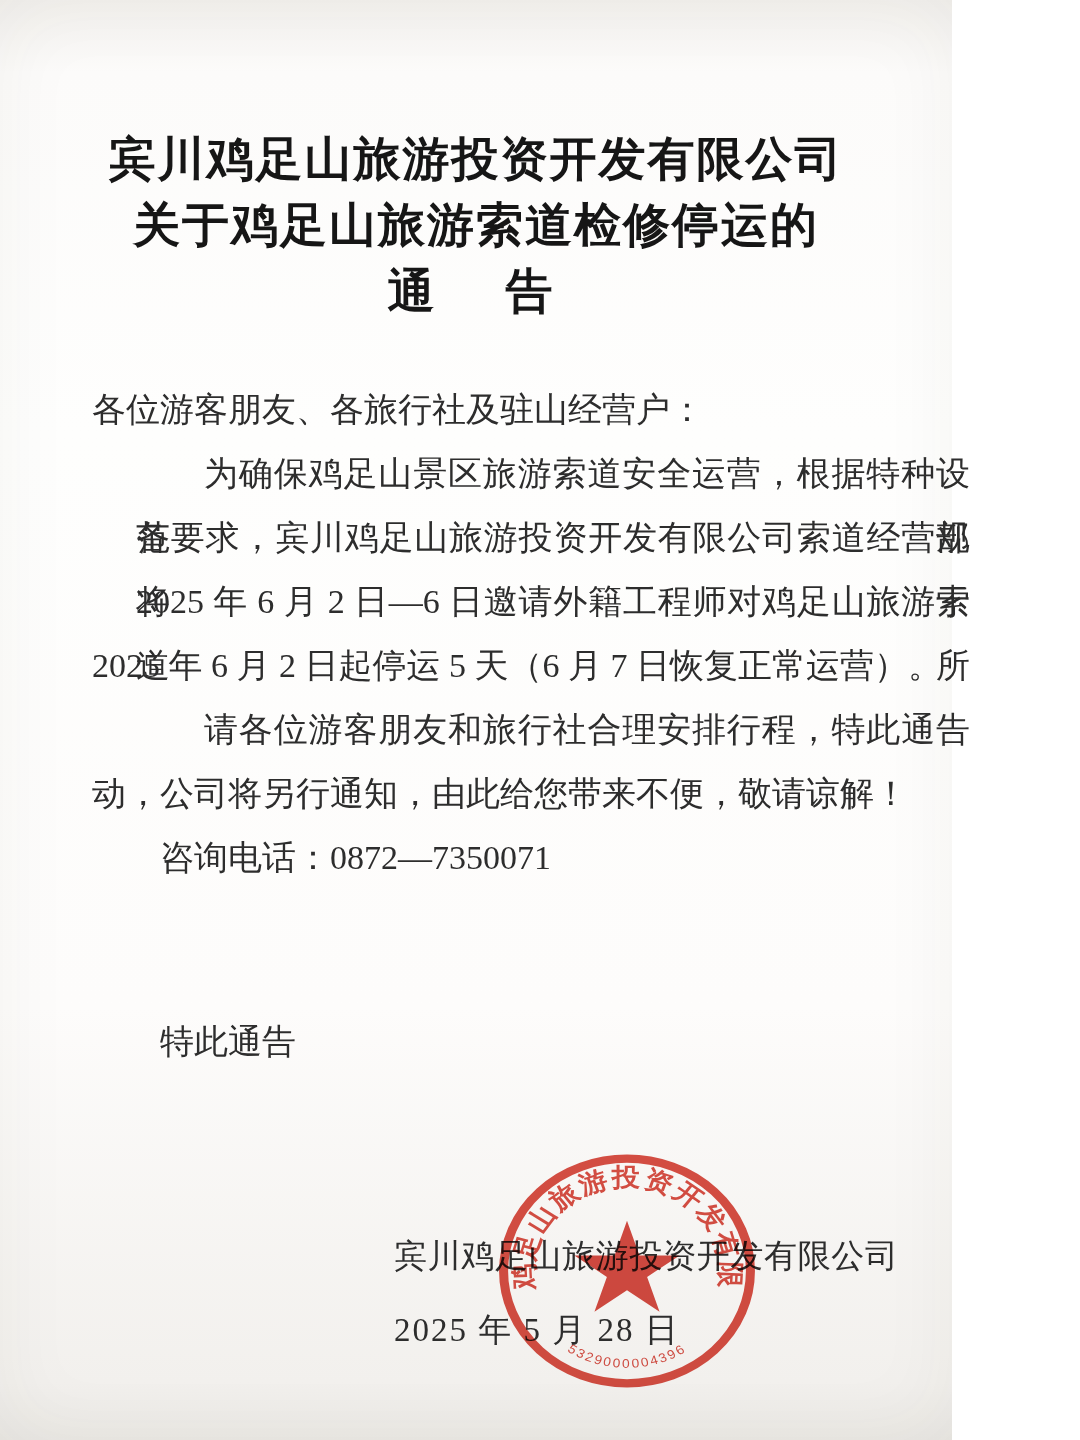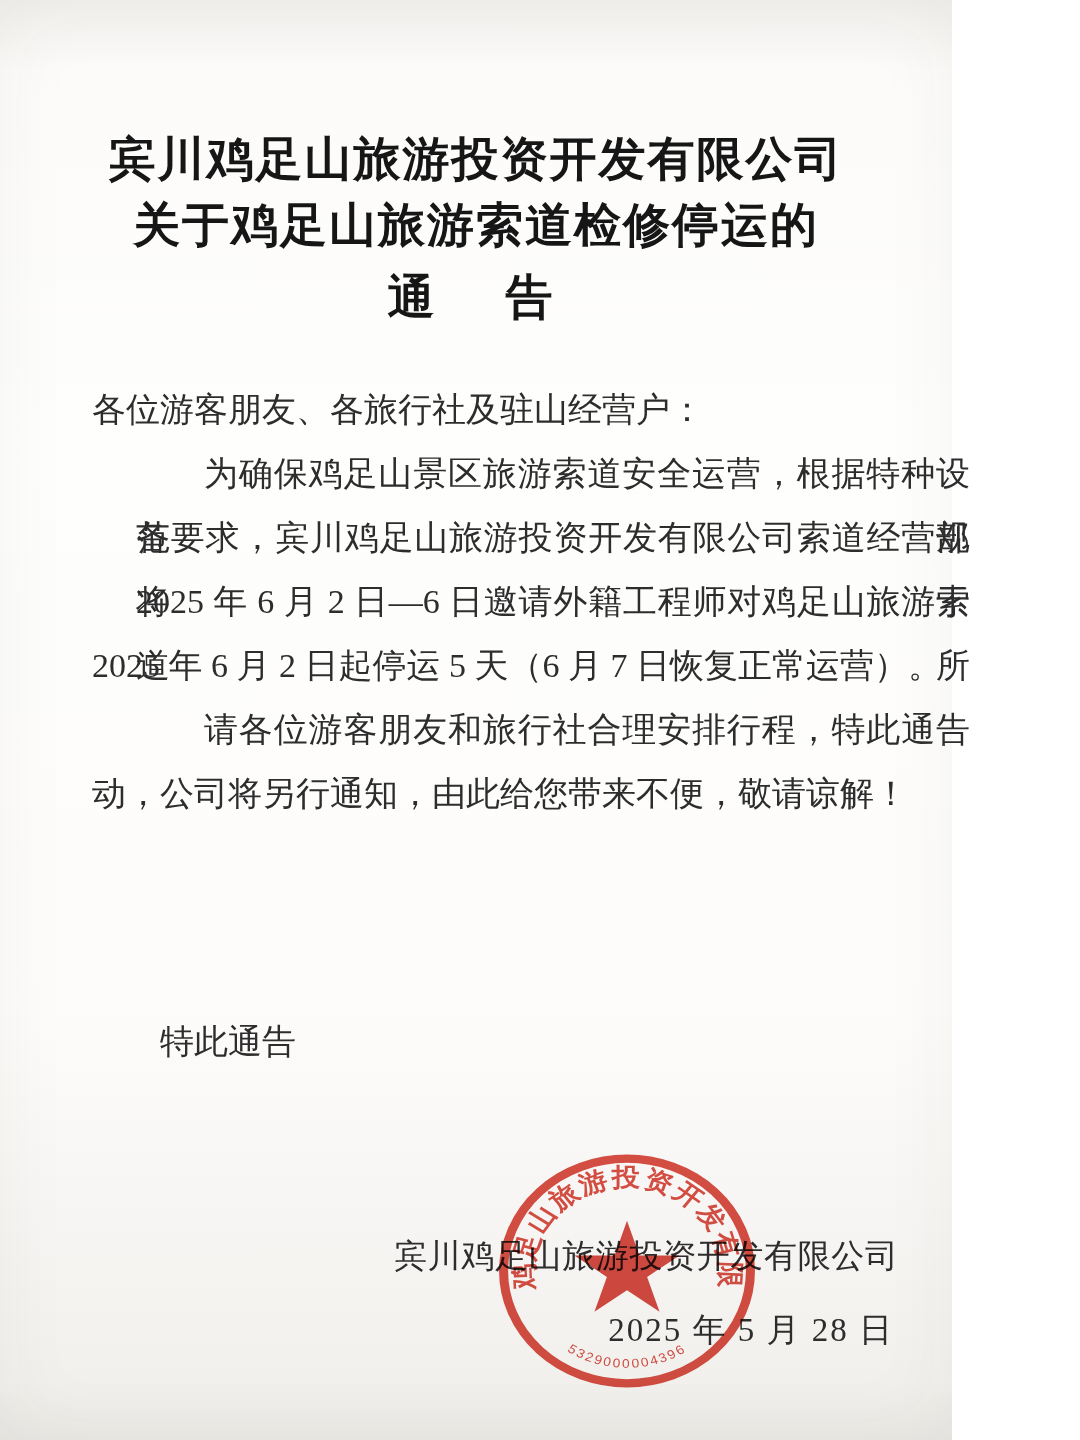--- a/index.html
+++ b/index.html
@@ -20,21 +20,21 @@
   .title {
     position: absolute; top: 126px; left: 0; right: 0;
     text-align: center;
     font-family: "Liberation Sans", sans-serif;
     font-weight: 700;
     font-size: 47px;
     line-height: 66px;
     color: #161616;
     letter-spacing: 2px;
   }
-  .title .t3 { letter-spacing: 12px; margin-top: 6px; }
+  .title .t3 { letter-spacing: 12px; }
   
   .body-block {
     position: absolute; top: 378px; left: 92px; width: 878px;
     font-size: 34px;
     line-height: 64px;
     color: #2d2d2d;
   }
   .line { height: 64px; white-space: nowrap; }
   .line.fill {
     white-space: normal;
@@ -49,21 +49,21 @@
   }
   
   .signature {
     position: absolute; top: 1234px; left: 394px; width: 504px;
     font-size: 33px; line-height: 44px; color: #2d2d2d;
     text-align: justify; text-align-last: justify; white-space: nowrap;
   }
   .sign-date {
     position: absolute; top: 1308px; left: 394px; width: 500px;
     font-size: 33px; line-height: 44px; color: #2d2d2d;
-    text-align: right; white-space: nowrap;
+    text-align: left; white-space: nowrap;
     letter-spacing: 2px;
   }
   
   .stamp {
     position: absolute; left: 494px; top: 1150px;
     width: 266px; height: 242px;
     mix-blend-mode: multiply;
     opacity: 0.88;
   }
   .stamp text {
@@ -85,20 +85,21 @@
   </header>
 
   <main class="body-block">
     <div class="line">各位游客朋友、各旅行社及驻山经营户：</div>
     <div class="line indent fill">为确保鸡足山景区旅游索道安全运营，根据特种设备规</div>
     <div class="line fill">范要求，宾川鸡足山旅游投资开发有限公司索道经营部将于</div>
     <div class="line fill">2025 年 6 月 2 日—6 日邀请外籍工程师对鸡足山旅游索道所</div>
     <div class="line">2025 年 6 月 2 日起停运 5 天（6 月 7 日恢复正常运营）。</div>
     <div class="line indent fill">请各位游客朋友和旅行社合理安排行程，特此通告</div>
     <div class="line">动，公司将另行通知，由此给您带来不便，敬请谅解！</div>
+    <div class="line indent">咨询电话：0872—7350071</div>
   </main>
 
   <div class="closing">特此通告</div>
 
   <div class="signature">宾川鸡足山旅游投资开发有限公司</div>
   <div class="sign-date">2025 年 5 月 28 日</div>
 
   <svg class="stamp" viewBox="-125 -125 250 250" preserveAspectRatio="none" xmlns="http://www.w3.org/2000/svg">
     <defs>
       <path id="ringPath" d="M -82.7,30.1 A 88,88 0 1 1 82.7,30.1" fill="none"></path>

